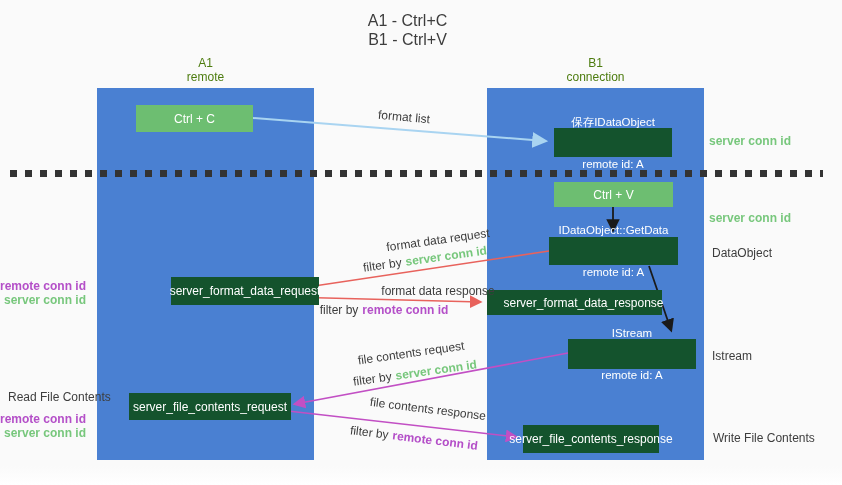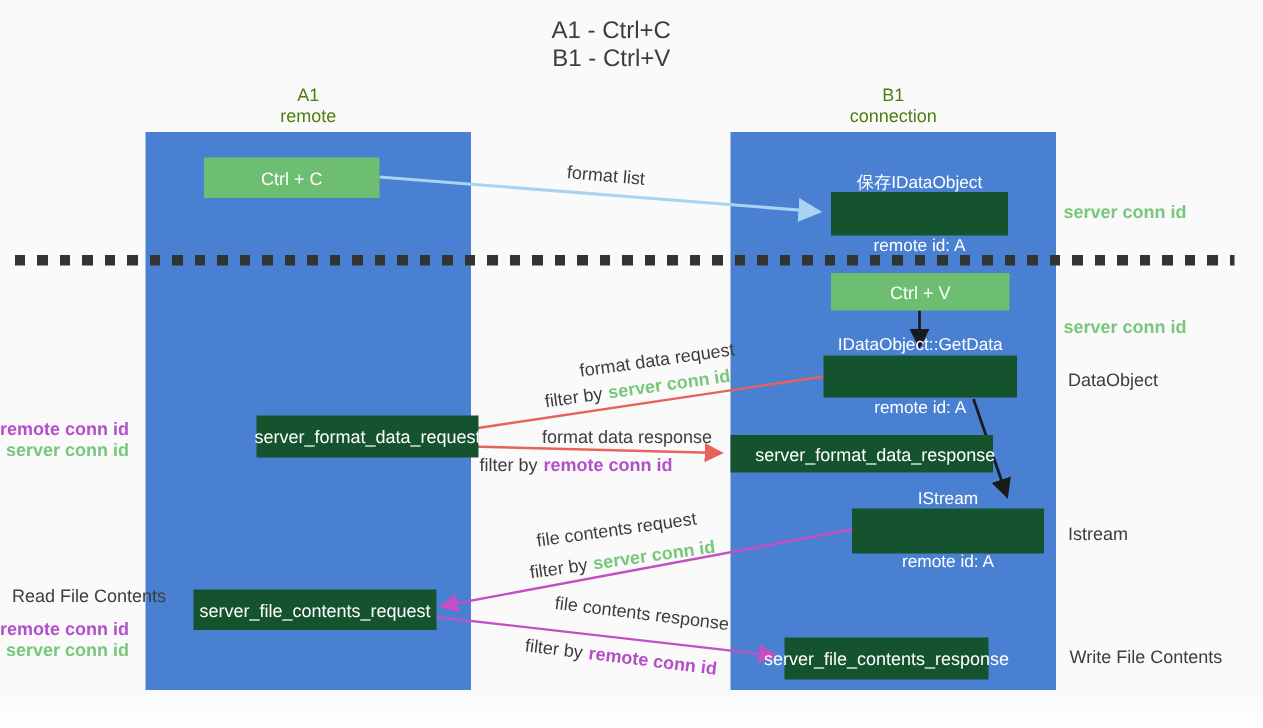--- a/index.html
+++ b/index.html
@@ -136,21 +136,21 @@
   </div>
 
   <div class="alabel" style="left:404px;top:117px;--r:5deg;">format list</div>
 
   <div class="alabel" style="left:438px;top:240px;--r:-8deg;">format data request</div>
 
   <div class="alabel" style="left:425px;top:259px;--r:-8deg;">
     <span>filter by</span><span class="grn">server conn id</span>
   </div>
 
-  <div class="alabel" style="left:418px;top:291px;">format data response</div>
+  <div class="alabel" style="left:438px;top:291px;">format data response</div>
 
   <div class="alabel" style="left:384px;top:310px;">
     <span>filter by</span><span class="pur">remote conn id</span>
   </div>
 
   <div class="alabel" style="left:411px;top:353px;--r:-8deg;">file contents request</div>
 
   <div class="alabel" style="left:415px;top:373px;--r:-8deg;">
     <span>filter by</span><span class="grn">server conn id</span>
   </div>

